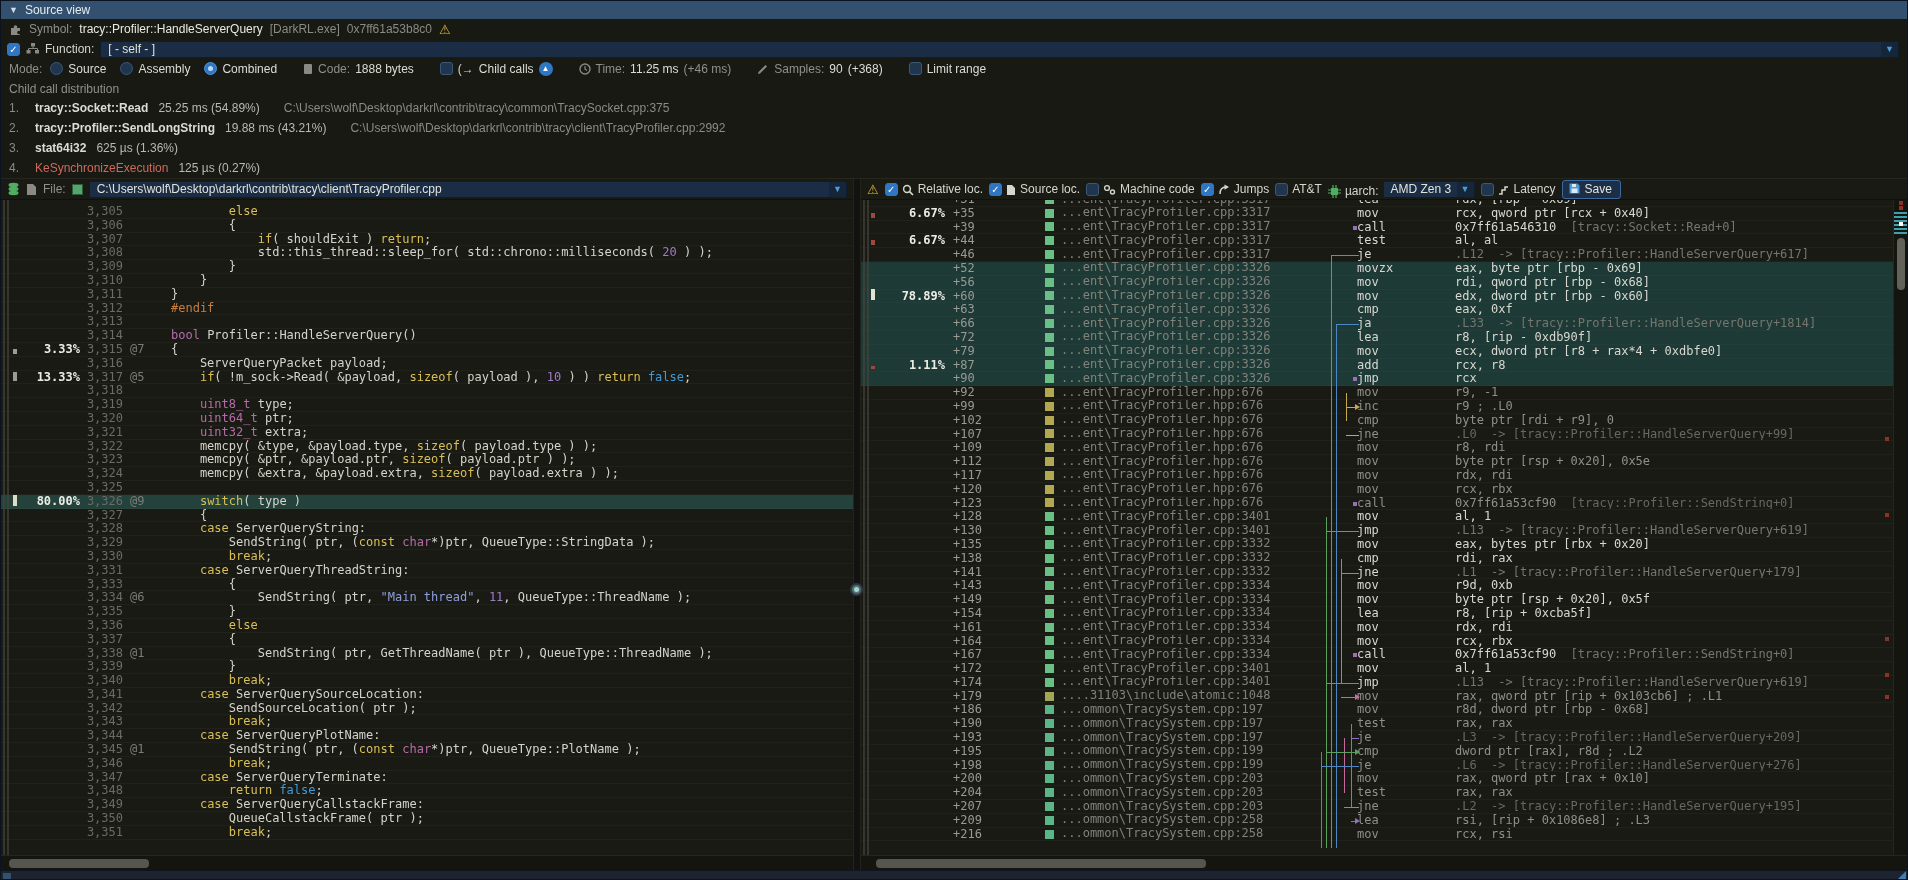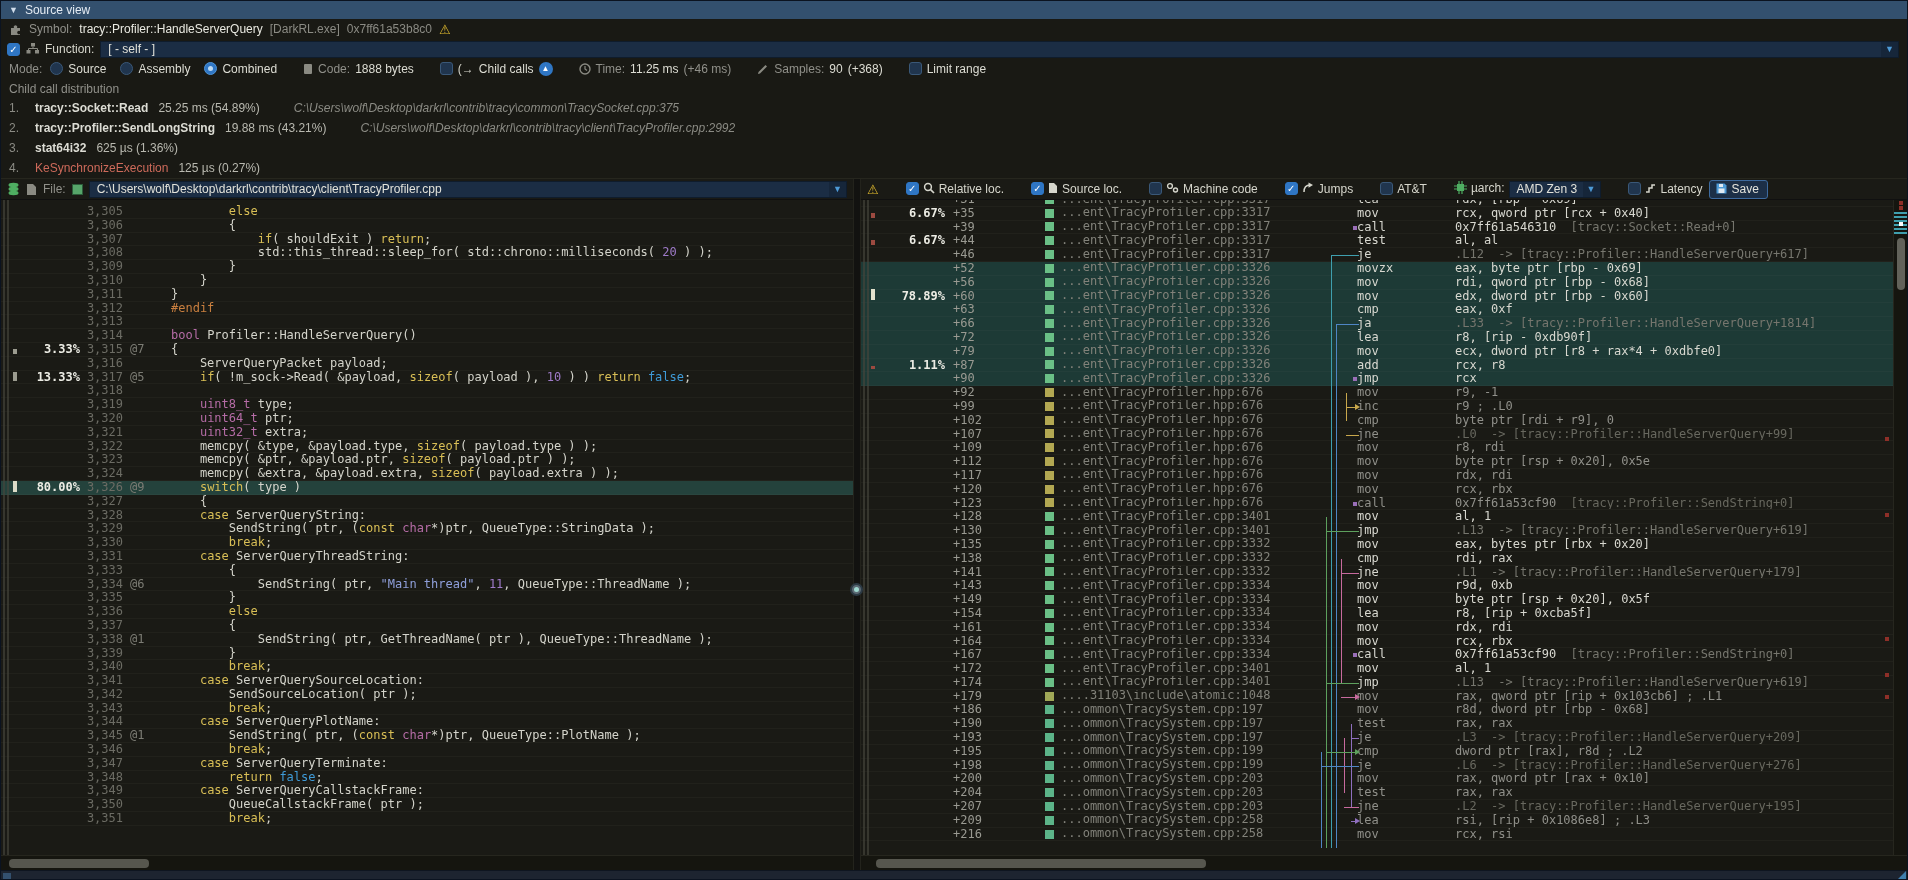--- a/index.html
+++ b/index.html
@@ -36,36 +36,36 @@
 .radio.on::after { content:""; position:absolute; left:3px; top:3px; width:5px; height:5px; border-radius:50%; background:#bcd9f2; }
 .roundbtn { width:14px; height:14px; border-radius:50%; background:#2f76c4; color:#fff; font-size:8px; display:inline-flex; align-items:center; justify-content:center; }
 
 
 .cc-header { height:20px; display:flex; align-items:flex-end; padding:0 8px 2px; color:#90908a; }
 .cc-item { height:20px; display:flex; align-items:center; padding:0 8px; gap:10px; white-space:nowrap; }
 .cc-item .idx { color:#8b8b84; width:16px; }
 .cc-item .nm { font-weight:bold; color:#dcdcd4; }
 .cc-item .nm.red { color:#cd6a5a; font-weight:normal; }
 .cc-item .tm { color:#b9b9b0;text-align:center; }
-.cc-item .pth { color:#8b8b84; margin-left:24px;font-style:italic; }
+.cc-item .pth { color:#8b8b84; margin-left:14px; }
 
 
 .panes { display:flex; height:692px; border-top:1px solid #26261e; }
 .pane { position:relative; background:#1a1a15; }
 .pane.left { width:852px; }
 .divider { width:8px; background:#121210; border-left:1px solid #23231c; border-right:1px solid #23231c; position:relative; }
 .divider .grip { position:absolute; left:-4px; top:404px; width:13px; height:13px; border-radius:50%; background:#5c6a74; border:2px solid #2c3a44; z-index:5; }
 .divider .grip::after { content:""; position:absolute; left:2px; top:2px; width:5px; height:5px; border-radius:50%; background:#9fd8cf; }
 .pane.right { flex:1; }
 
 .filebar, .asmbar { height:21px; display:flex; align-items:center; gap:6px; padding:0 6px; border-bottom:1px solid #101010; background:#1a1a15; }
 .filebar .lbl { color:#90908a; }
 .file-combo { flex:1; }
 .swatch { width:11px; height:11px; background:#56a56a; border:1px solid #2c5c3a; }
-.toolitem { display:flex; align-items:flex-start; gap:4px; white-space:nowrap;margin-left:21px; }
+.toolitem { display:flex; align-items:flex-end; gap:4px; white-space:nowrap; }
 .toolitem .txt { color:#d6d6cc; }
 .savebtn { display:flex; align-items:center; gap:5px; border:1px solid #3d6a9e; background:#1c2f47; border-radius:3px; padding:1px 8px 2px 6px; color:#e4e4dc; }
 
 
 .codebody { position:relative; height:655px; overflow:hidden; font-family:"DejaVu Sans Mono", monospace; font-size:12px; padding-top:5px; }
 .edge { position:absolute; top:0; bottom:0; width:2px; background:#45453c; opacity:.65; z-index:3; }
 .srow { height:13.8px; line-height:13.8px; display:flex; white-space:pre; border-bottom:1px solid rgba(130,130,115,0.07); }
 .srow.hl { background:#24423c; }
 .sbarcell { width:13px; position:relative; flex:none; }
 .sbarcell .bar { position:absolute; left:12px; bottom:2px; width:4px; }
@@ -282,20 +282,21 @@
           <div class="srow"><div class="sbarcell"><div class="bar" style="height: 5px; background: rgb(156, 156, 144);"></div></div><span class="spct">3.33%</span><span class="snum">3,315</span><span class="stag">@7</span><div class="scode"><span>{</span></div></div>
           <div class="srow"><div class="sbarcell"></div><span class="spct"></span><span class="snum">3,316</span><span class="stag"></span><div class="scode"><span>    ServerQueryPacket payload;</span></div></div>
           <div class="srow"><div class="sbarcell"><div class="bar" style="height: 9px; background: rgb(156, 156, 144);"></div></div><span class="spct">13.33%</span><span class="snum">3,317</span><span class="stag">@5</span><div class="scode"><span>    </span><span class="c-kw">if</span><span>( !m_sock-&gt;Read( &amp;payload, </span><span class="c-kw">sizeof</span><span>( payload ), </span><span class="c-num">10</span><span> ) ) </span><span class="c-kw">return</span><span> </span><span class="c-bool">false</span><span>;</span></div></div>
           <div class="srow"><div class="sbarcell"></div><span class="spct"></span><span class="snum">3,318</span><span class="stag"></span><div class="scode"><span></span></div></div>
           <div class="srow"><div class="sbarcell"></div><span class="spct"></span><span class="snum">3,319</span><span class="stag"></span><div class="scode"><span>    </span><span class="c-ty">uint8_t</span><span> type;</span></div></div>
           <div class="srow"><div class="sbarcell"></div><span class="spct"></span><span class="snum">3,320</span><span class="stag"></span><div class="scode"><span>    </span><span class="c-ty">uint64_t</span><span> ptr;</span></div></div>
           <div class="srow"><div class="sbarcell"></div><span class="spct"></span><span class="snum">3,321</span><span class="stag"></span><div class="scode"><span>    </span><span class="c-ty">uint32_t</span><span> extra;</span></div></div>
           <div class="srow"><div class="sbarcell"></div><span class="spct"></span><span class="snum">3,322</span><span class="stag"></span><div class="scode"><span>    memcpy( &amp;type, &amp;payload.type, </span><span class="c-kw">sizeof</span><span>( payload.type ) );</span></div></div>
           <div class="srow"><div class="sbarcell"></div><span class="spct"></span><span class="snum">3,323</span><span class="stag"></span><div class="scode"><span>    memcpy( &amp;ptr, &amp;payload.ptr, </span><span class="c-kw">sizeof</span><span>( payload.ptr ) );</span></div></div>
           <div class="srow"><div class="sbarcell"></div><span class="spct"></span><span class="snum">3,324</span><span class="stag"></span><div class="scode"><span>    memcpy( &amp;extra, &amp;payload.extra, </span><span class="c-kw">sizeof</span><span>( payload.extra ) );</span></div></div>
+          <div class="srow"><div class="sbarcell"></div><span class="spct"></span><span class="snum">3,325</span><span class="stag"></span><div class="scode"><span></span></div></div>
           <div class="srow hl"><div class="sbarcell"><div class="bar" style="height: 11px; background: rgb(220, 220, 200);"></div></div><span class="spct">80.00%</span><span class="snum">3,326</span><span class="stag">@9</span><div class="scode"><span>    </span><span class="c-kw">switch</span><span>( type )</span></div></div>
           <div class="srow"><div class="sbarcell"></div><span class="spct"></span><span class="snum">3,327</span><span class="stag"></span><div class="scode"><span>    {</span></div></div>
           <div class="srow"><div class="sbarcell"></div><span class="spct"></span><span class="snum">3,328</span><span class="stag"></span><div class="scode"><span>    </span><span class="c-kw">case</span><span> ServerQueryString:</span></div></div>
           <div class="srow"><div class="sbarcell"></div><span class="spct"></span><span class="snum">3,329</span><span class="stag"></span><div class="scode"><span>        SendString( ptr, (</span><span class="c-kw">const</span><span> </span><span class="c-ty">char</span><span>*)ptr, QueueType::StringData );</span></div></div>
           <div class="srow"><div class="sbarcell"></div><span class="spct"></span><span class="snum">3,330</span><span class="stag"></span><div class="scode"><span>        </span><span class="c-kw">break</span><span>;</span></div></div>
           <div class="srow"><div class="sbarcell"></div><span class="spct"></span><span class="snum">3,331</span><span class="stag"></span><div class="scode"><span>    </span><span class="c-kw">case</span><span> ServerQueryThreadString:</span></div></div>
           <div class="srow"><div class="sbarcell"></div><span class="spct"></span><span class="snum">3,333</span><span class="stag"></span><div class="scode"><span>        {</span></div></div>
           <div class="srow"><div class="sbarcell"></div><span class="spct"></span><span class="snum">3,334</span><span class="stag">@6</span><div class="scode"><span>            SendString( ptr, </span><span class="c-str">"Main thread"</span><span>, </span><span class="c-num">11</span><span>, QueueType::ThreadName );</span></div></div>
           <div class="srow"><div class="sbarcell"></div><span class="spct"></span><span class="snum">3,335</span><span class="stag"></span><div class="scode"><span>        }</span></div></div>
           <div class="srow"><div class="sbarcell"></div><span class="spct"></span><span class="snum">3,336</span><span class="stag"></span><div class="scode"><span>        </span><span class="c-kw">else</span></div></div>

